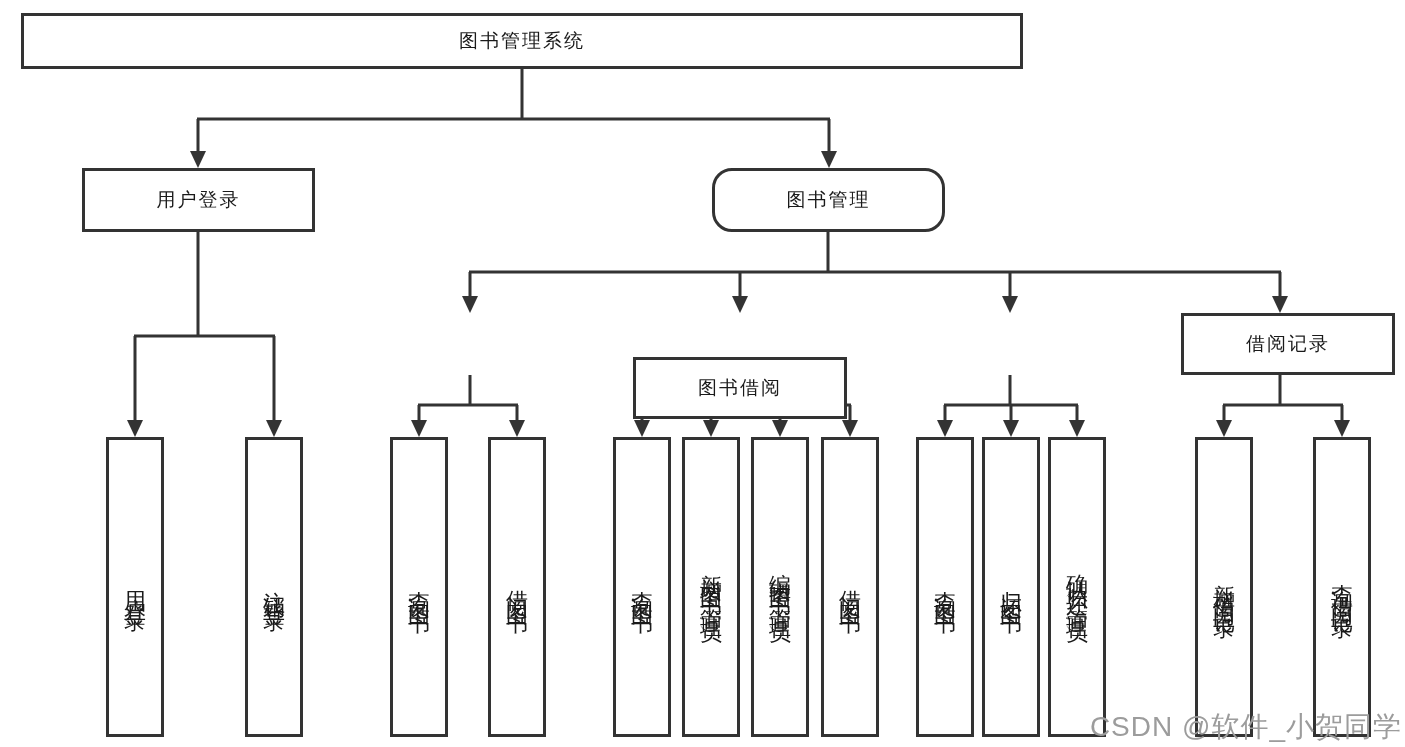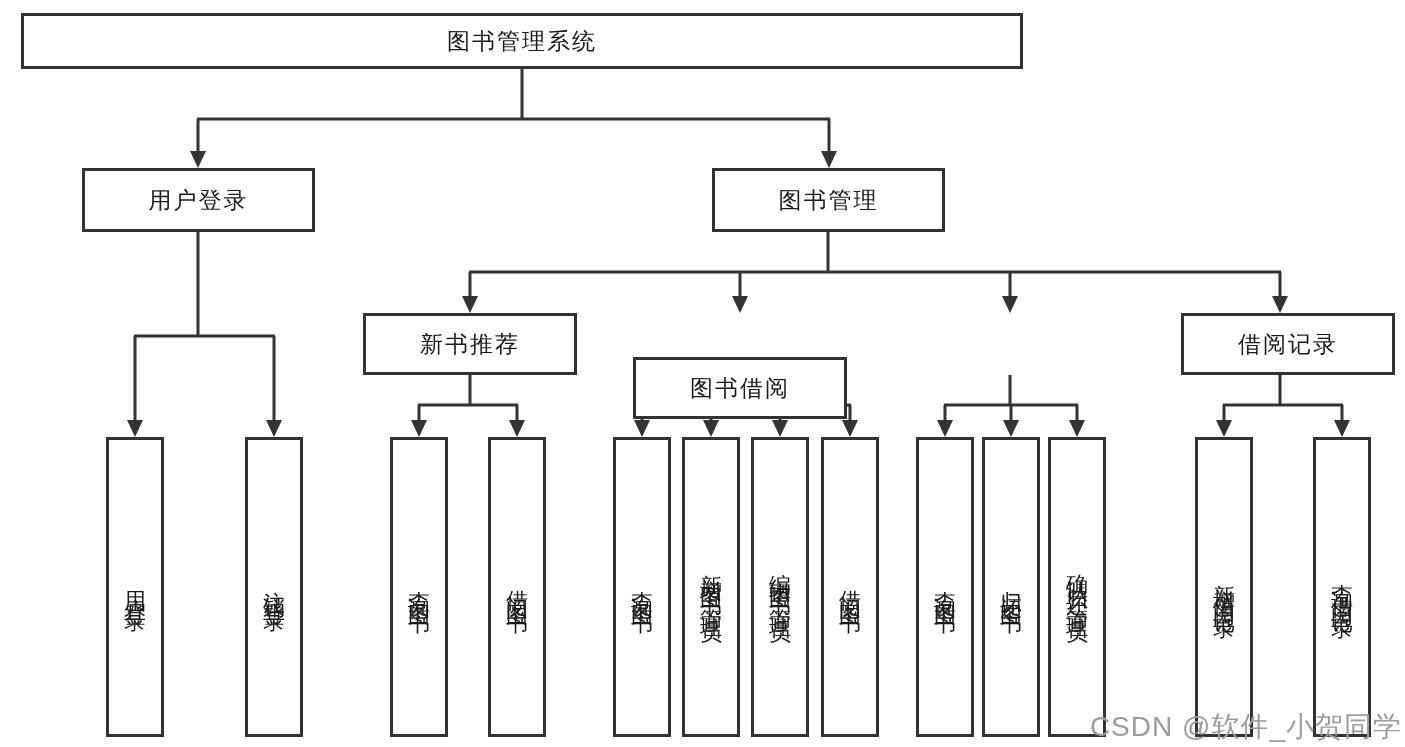--- a/index.html
+++ b/index.html
@@ -21,35 +21,35 @@
     box-sizing: border-box;
     background: #ffffff;
     border: 3px solid #333333;
     color: #1a1a1a;
     display: flex;
     align-items: center;
     justify-content: center;
     text-align: center;
   }
   .node.h-label {
-    font-size: 23px;
+    font-size: 19px;
     letter-spacing: 2px;
     white-space: nowrap;
   }
   .node.leaf {
     writing-mode: vertical-rl;
     text-orientation: mixed;
     font-size: 22px;
     letter-spacing: 7px;
     line-height: 1;
   }
   
   .root          { left: 21px;   top: 13px;  width: 1002px; height: 56px; }
   .lvl2-a        { left: 82px;   top: 168px; width: 233px;  height: 64px; }
-  .lvl2-b        { left: 712px;  top: 168px; width: 233px;  height: 64px; }
+  .lvl2-b        { left: 712px;  top: 168px; width: 233px;  height: 64px; border-radius: 20px; }
   .lvl3          { top: 313px; width: 214px; height: 62px; }
   .lvl3-a { left: 363px; }
   .lvl3-b { left: 633px; margin-top: 44px; }
   .lvl3-c { left: 903px; }
   .lvl3-d { left: 1173px; margin-left: 8px; }
   .leaf { top: 437px; width: 58px; height: 300px; }
   .leaf-1  { left: 106px; }
   .leaf-2  { left: 245px; }
   .leaf-3  { left: 390px; }
   .leaf-4  { left: 488px; }
@@ -119,21 +119,20 @@
       <polygon points="1216,420 1232,420 1224,437"></polygon>
       <polygon points="1334,420 1350,420 1342,437"></polygon>
     </g>
   </svg>
 
   <div class="node h-label root">图书管理系统</div>
 
   <div class="node h-label lvl2-a">用户登录</div>
   <div class="node h-label lvl2-b">图书管理</div>
 
-  <div class="node h-label lvl3 lvl3-a">新书推荐</div>
   <div class="node h-label lvl3 lvl3-b">图书借阅</div>
   <div class="node h-label lvl3 lvl3-d">借阅记录</div>
 
   <div class="node leaf leaf-1">用户登录</div>
   <div class="node leaf leaf-2">注销登录</div>
 
   <div class="node leaf leaf-3">查询图书</div>
   <div class="node leaf leaf-4">借阅图书</div>
 
   <div class="node leaf leaf-5">查询图书</div>

